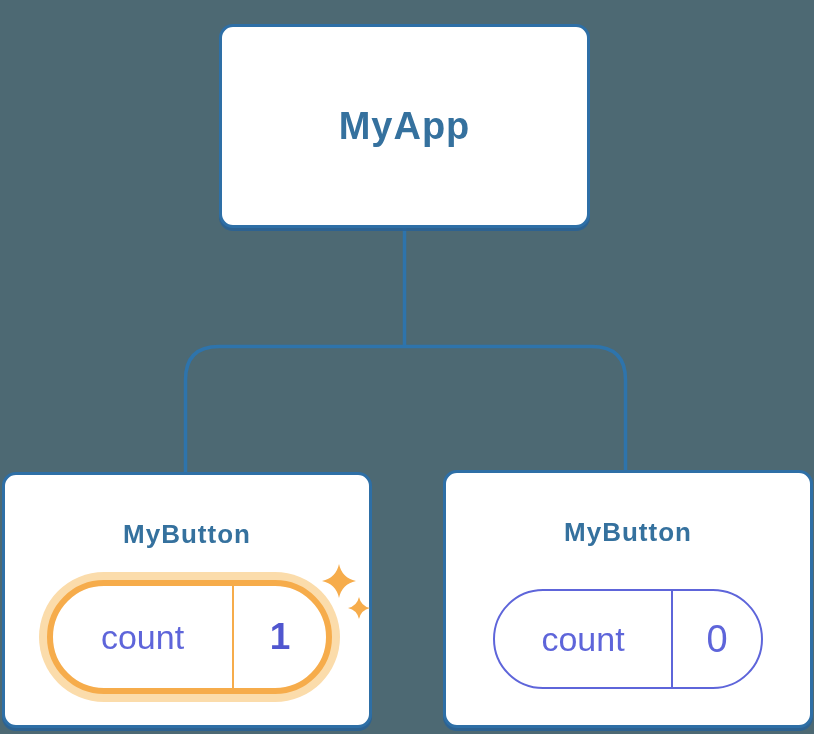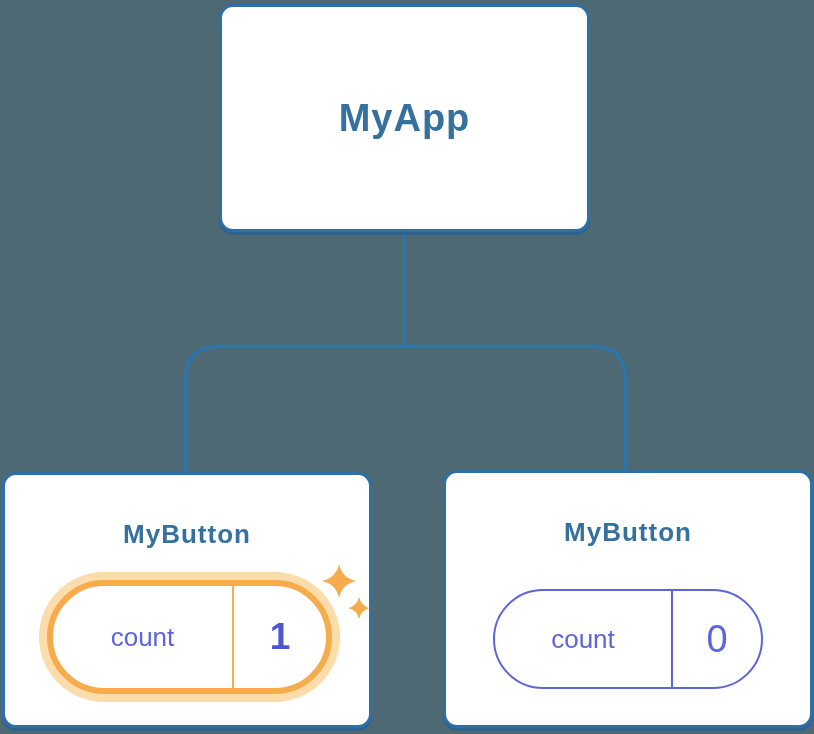--- a/index.html
+++ b/index.html
@@ -24,21 +24,21 @@
   }
   .card{
     position:absolute;
     background:#FFFFFF;
     border:3px solid #2E6FA6;
     border-radius:14px;
     box-sizing:border-box;
     box-shadow:0 3px 0 rgba(40,98,150,0.85);
   }
   .card-root{
-    left:219px;top:4px;width:371px;height:228px;
+    left:219px;top:24px;width:371px;height:204px;
     display:flex;align-items:center;justify-content:center;
   }
   .card-child-left{left:2px;top:472px;width:370px;height:256px;}
   .card-child-right{left:443px;top:470px;width:370px;height:258px;}
   .component-label{
     color:#35719E;
     font-weight:700;
     letter-spacing:1px;
   }
   .root-label{font-size:38px;}
@@ -75,21 +75,21 @@
   }
   .pill-section-value{
     display:flex;align-items:center;justify-content:center;
   }
   .pill-highlighted .pill-section-value{width:92px;}
   .pill-normal .pill-section-value{width:88px;}
   .pill-divider{width:2px;}
   .pill-highlighted .pill-divider{background:#F6AC4B;}
   .pill-normal .pill-divider{background:#5E65DA;}
   .state-name{
-    font-size:26px;
+    font-size:34px;
     color:#5E65DA;
     font-weight:400;
   }
   .state-value-bold{
     font-size:37px;
     font-weight:700;
     color:#5056CF;
   }
   .state-value-normal{
     font-size:38px;

